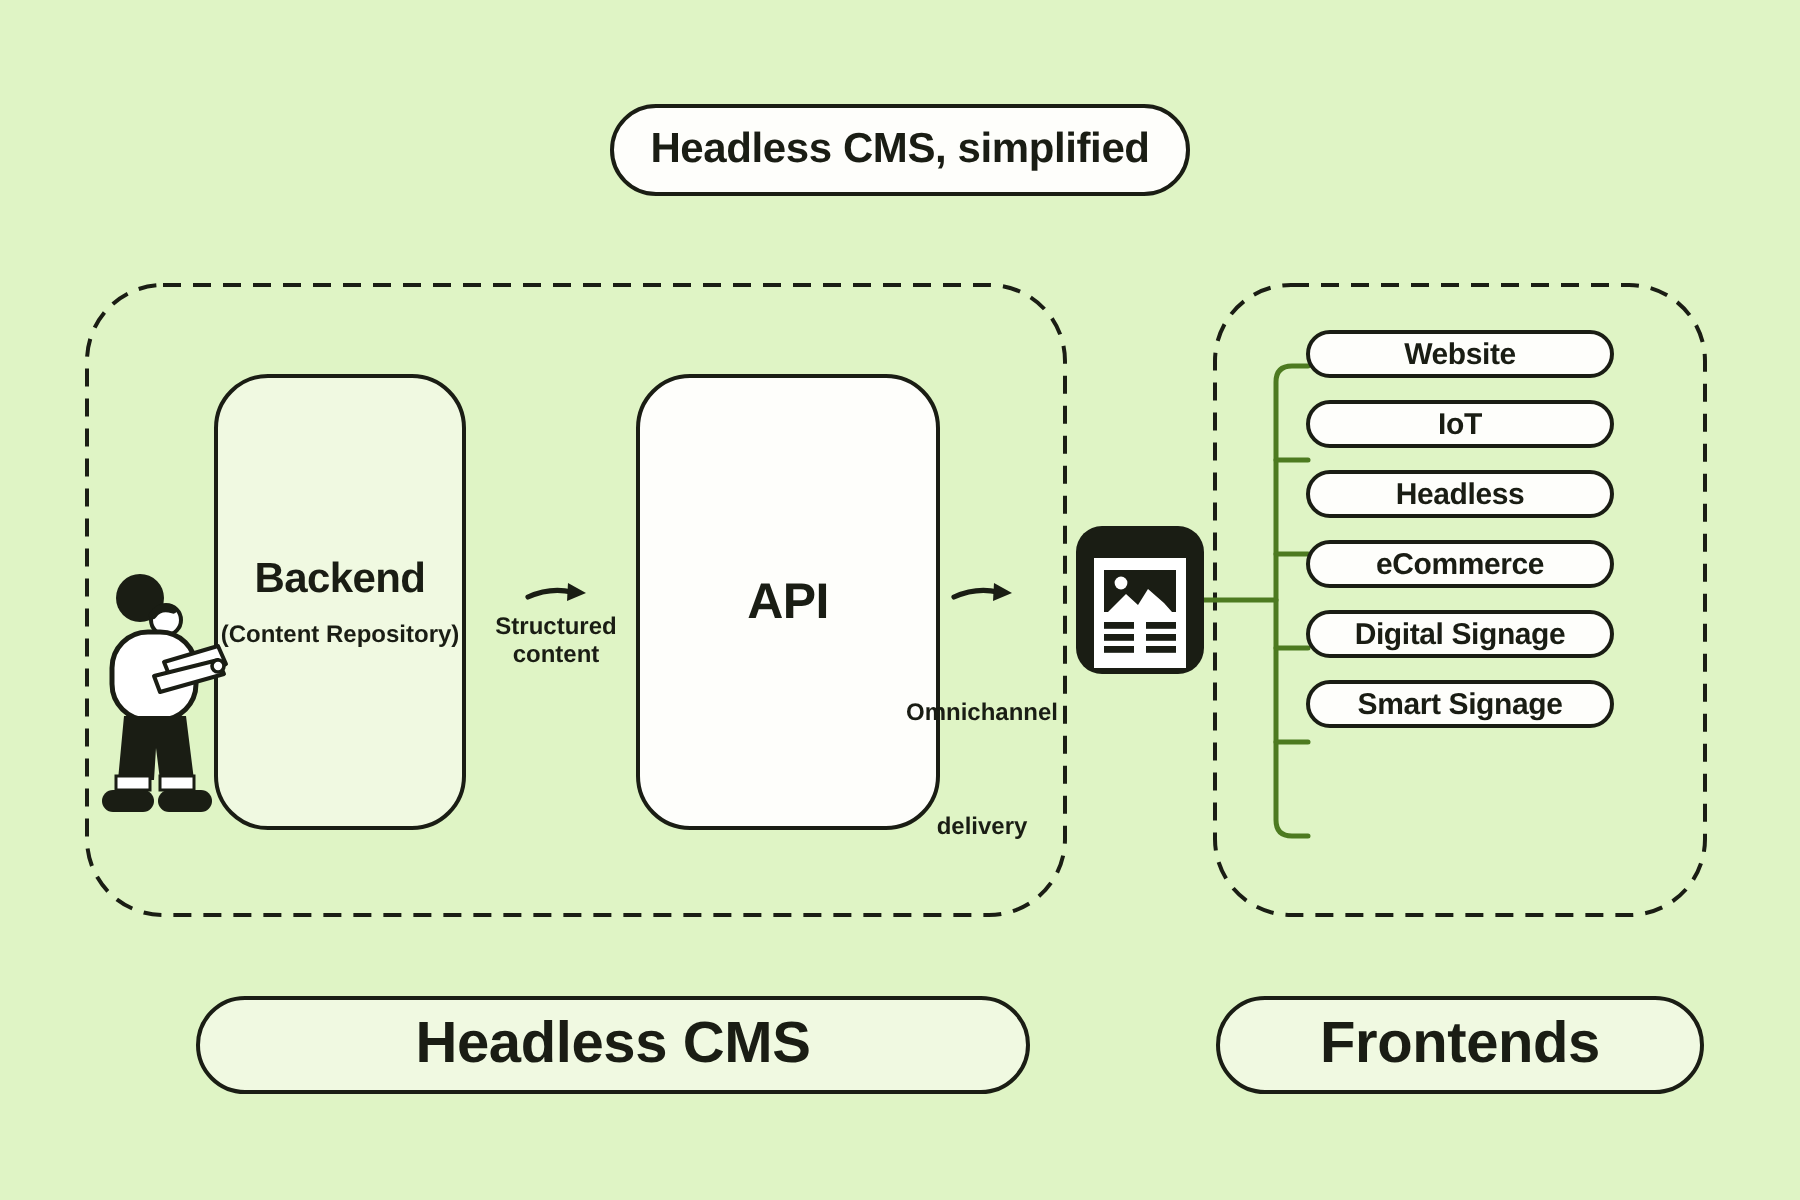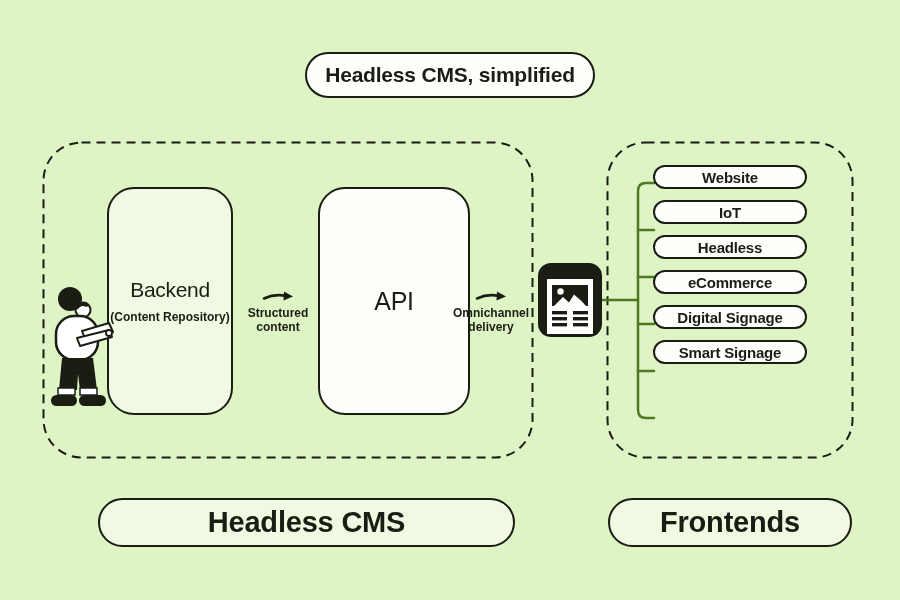--- a/index.html
+++ b/index.html
@@ -36,21 +36,21 @@
   .bottom-pill.cms{left:98px;width:417px;}
   .bottom-pill.fronts{left:608px;width:244px;}
   .dashed-svg{pointer-events:none;}
   .big-box{
     display:flex;flex-direction:column;align-items:center;justify-content:center;
     border:2px solid var(--ink);border-radius:27px;
     top:187px;width:126px;height:228px;text-align:center;
   }
   .backend-box{left:107px;background:var(--light-fill);}
   .api-box{left:318px;width:152px;background:var(--white-fill);}
-  .big-box .box-title{font-size:21px;font-weight:normal;letter-spacing:-0.3px;}
+  .big-box .box-title{font-size:21px;font-weight:bold;letter-spacing:-0.3px;}
   .api-box .box-title{font-size:25px;}
   .big-box .box-subtitle{font-size:12px;font-weight:bold;margin-top:8px;}
   .arrow-block{
     top:289px;display:flex;flex-direction:column;align-items:center;
     text-align:center;font-size:12px;font-weight:bold;line-height:1.2;
   }
   .arrow-block svg{margin-bottom:4px;}
   .arrow-block .lbl{display:block;}
   .front-col{
     left:653px;top:165px;width:154px;
@@ -127,21 +127,21 @@
       <polygon points="22,2.5 31,7.5 21.5,11.5" fill="var(--ink)"></polygon>
     </svg>
     <span class="lbl">Structured</span>
     <span class="lbl">content</span>
   </div>
 
   <div class="abs big-box api-box">
     <span class="box-title">API</span>
   </div>
 
-  <div class="abs arrow-block" style="left:452px;width:78px;">
+  <div class="abs arrow-block" style="left:452px;width:78px;gap:43px;">
     <svg width="32" height="13" viewBox="0 0 32 13">
       <path d="M2,9.5 Q13,4.5 24,7" fill="none" stroke="var(--ink)" stroke-width="2.6" stroke-linecap="round"></path>
       <polygon points="22,2.5 31,7.5 21.5,11.5" fill="var(--ink)"></polygon>
     </svg>
     <span class="lbl">Omnichannel</span>
     <span class="lbl">delivery</span>
   </div>
 
   <svg class="abs content-icon" width="64" height="74" viewBox="0 0 64 74">
     <rect x="0" y="0" width="64" height="74" rx="13" fill="var(--ink)"></rect>

